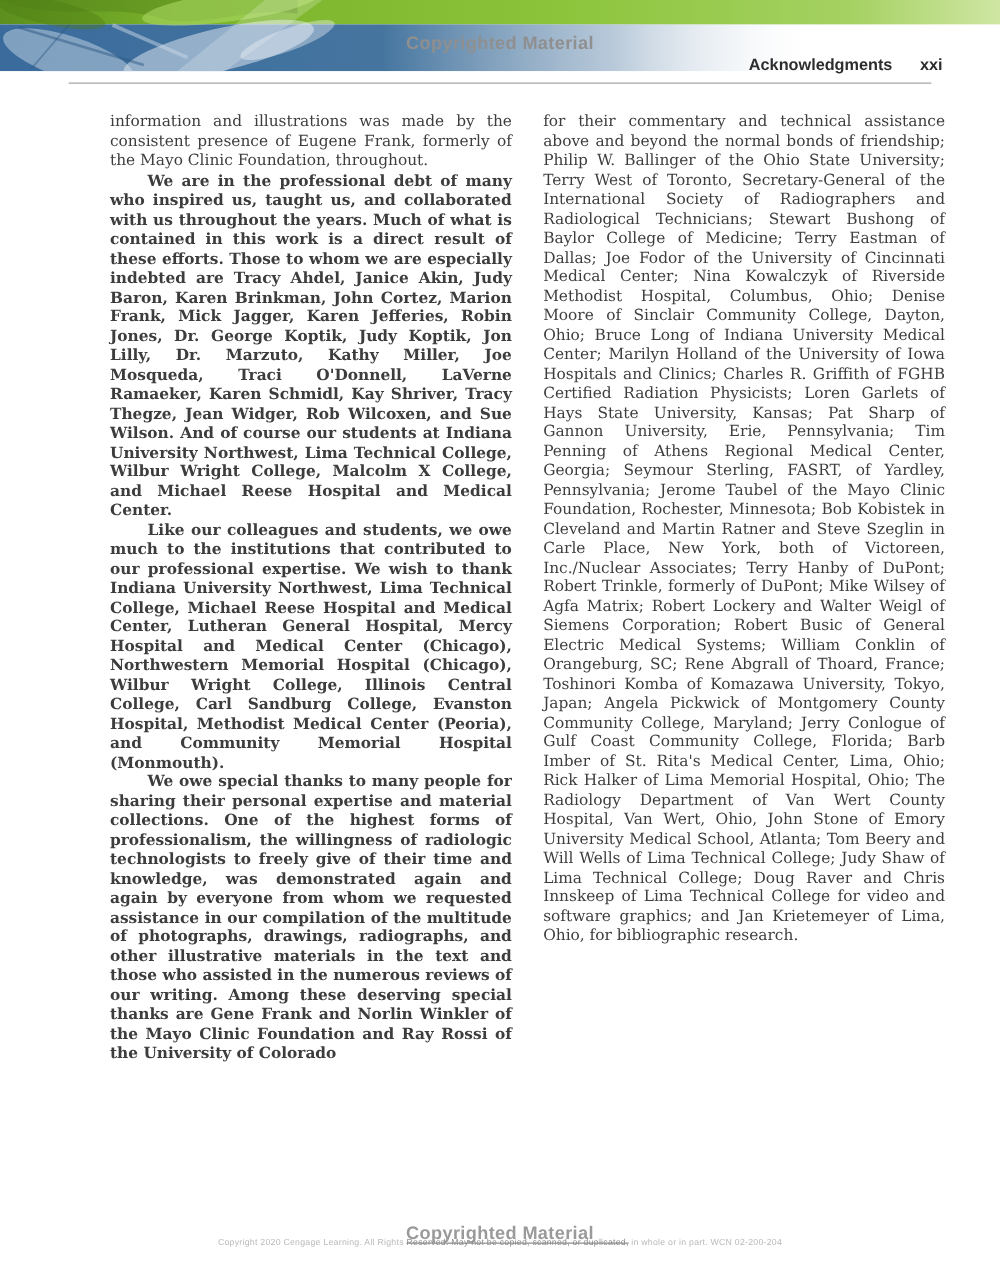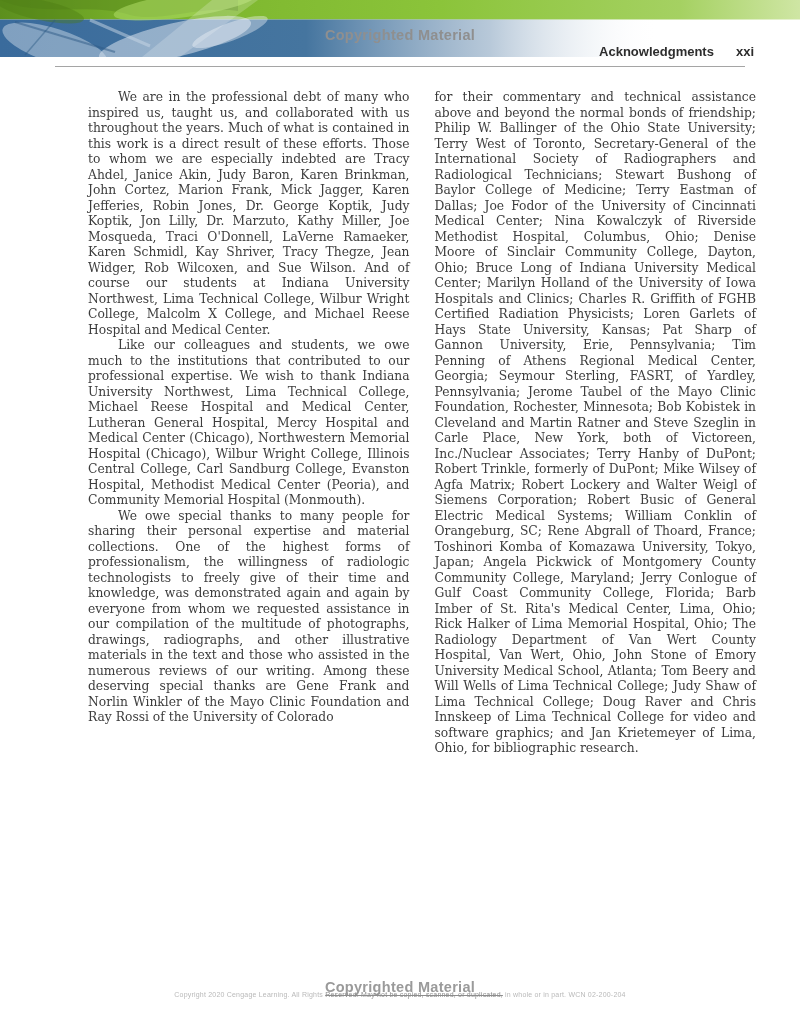--- a/index.html
+++ b/index.html
@@ -57,21 +57,21 @@
     gap: 25px;
   }
   .col {
     width: 322px;
     font-size: 12.3px;
     line-height: 15.5px;
     color: #3d3d3d;
     text-align: justify;
   }
   .col p { margin: 0; }
-  .col p.indent { text-indent: 30px; }
+  .col p.indent { text-indent: 30px; font-weight: bold; }
   
   .watermark-bottom {
     position: absolute;
     top: 979px; left: 0; width: 800px;
     text-align: center;
     font-family: "Liberation Sans", sans-serif;
     font-size: 14.5px;
     font-weight: 600;
     letter-spacing: 0.3px;
     color: #9a9a9a;
@@ -131,20 +131,21 @@
 
   <div class="running-header">
     <span>Acknowledgments</span>
     <span>xxi</span>
   </div>
 
   <div class="header-rule"></div>
 
   <div class="columns">
     <div class="col">
+      <p>information and illustrations was made by the consistent presence of Eugene Frank, formerly of the Mayo Clinic Foundation, throughout.</p>
       <p class="indent">We are in the professional debt of many who inspired us, taught us, and collaborated with us throughout the years. Much of what is contained in this work is a direct result of these efforts. Those to whom we are especially indebted are Tracy Ahdel, Janice Akin, Judy Baron, Karen Brinkman, John Cortez, Marion Frank, Mick Jagger, Karen Jefferies, Robin Jones, Dr. George Koptik, Judy Koptik, Jon Lilly, Dr. Marzuto, Kathy Miller, Joe Mosqueda, Traci O'Donnell, LaVerne Ramaeker, Karen Schmidl, Kay Shriver, Tracy Thegze, Jean Widger, Rob Wilcoxen, and Sue Wilson. And of course our students at Indiana University Northwest, Lima Technical College, Wilbur Wright College, Malcolm X College, and Michael Reese Hospital and Medical Center.</p>
       <p class="indent">Like our colleagues and students, we owe much to the institutions that contributed to our professional expertise. We wish to thank Indiana University Northwest, Lima Technical College, Michael Reese Hospital and Medical Center, Lutheran General Hospital, Mercy Hospital and Medical Center (Chicago), Northwestern Memorial Hospital (Chicago), Wilbur Wright College, Illinois Central College, Carl Sandburg College, Evanston Hospital, Methodist Medical Center (Peoria), and Community Memorial Hospital (Monmouth).</p>
       <p class="indent">We owe special thanks to many people for sharing their personal expertise and material collections. One of the highest forms of professionalism, the willingness of radiologic technologists to freely give of their time and knowledge, was demonstrated again and again by everyone from whom we requested assistance in our compilation of the multitude of photographs, drawings, radiographs, and other illustrative materials in the text and those who assisted in the numerous reviews of our writing. Among these deserving special thanks are Gene Frank and Norlin Winkler of the Mayo Clinic Foundation and Ray Rossi of the University of Colorado</p>
     </div>
     <div class="col">
       <p>for their commentary and technical assistance above and beyond the normal bonds of friendship; Philip W. Ballinger of the Ohio State University; Terry West of Toronto, Secretary-General of the International Society of Radiographers and Radiological Technicians; Stewart Bushong of Baylor College of Medicine; Terry Eastman of Dallas; Joe Fodor of the University of Cincinnati Medical Center; Nina Kowalczyk of Riverside Methodist Hospital, Columbus, Ohio; Denise Moore of Sinclair Community College, Dayton, Ohio; Bruce Long of Indiana University Medical Center; Marilyn Holland of the University of Iowa Hospitals and Clinics; Charles R. Griffith of FGHB Certified Radiation Physicists; Loren Garlets of Hays State University, Kansas; Pat Sharp of Gannon University, Erie, Pennsylvania; Tim Penning of Athens Regional Medical Center, Georgia; Seymour Sterling, FASRT, of Yardley, Pennsylvania; Jerome Taubel of the Mayo Clinic Foundation, Rochester, Minnesota; Bob Kobistek in Cleveland and Martin Ratner and Steve Szeglin in Carle Place, New York, both of Victoreen, Inc./Nuclear Associates; Terry Hanby of DuPont; Robert Trinkle, formerly of DuPont; Mike Wilsey of Agfa Matrix; Robert Lockery and Walter Weigl of Siemens Corporation; Robert Busic of General Electric Medical Systems; William Conklin of Orangeburg, SC; Rene Abgrall of Thoard, France; Toshinori Komba of Komazawa University, Tokyo, Japan; Angela Pickwick of Montgomery County Community College, Maryland; Jerry Conlogue of Gulf Coast Community College, Florida; Barb Imber of St. Rita's Medical Center, Lima, Ohio; Rick Halker of Lima Memorial Hospital, Ohio; The Radiology Department of Van Wert County Hospital, Van Wert, Ohio, John Stone of Emory University Medical School, Atlanta; Tom Beery and Will Wells of Lima Technical College; Judy Shaw of Lima Technical College; Doug Raver and Chris Innskeep of Lima Technical College for video and software graphics; and Jan Krietemeyer of Lima, Ohio, for bibliographic research.</p>
     </div>
   </div>
 
   <div class="watermark-bottom">Copyrighted Material</div>

